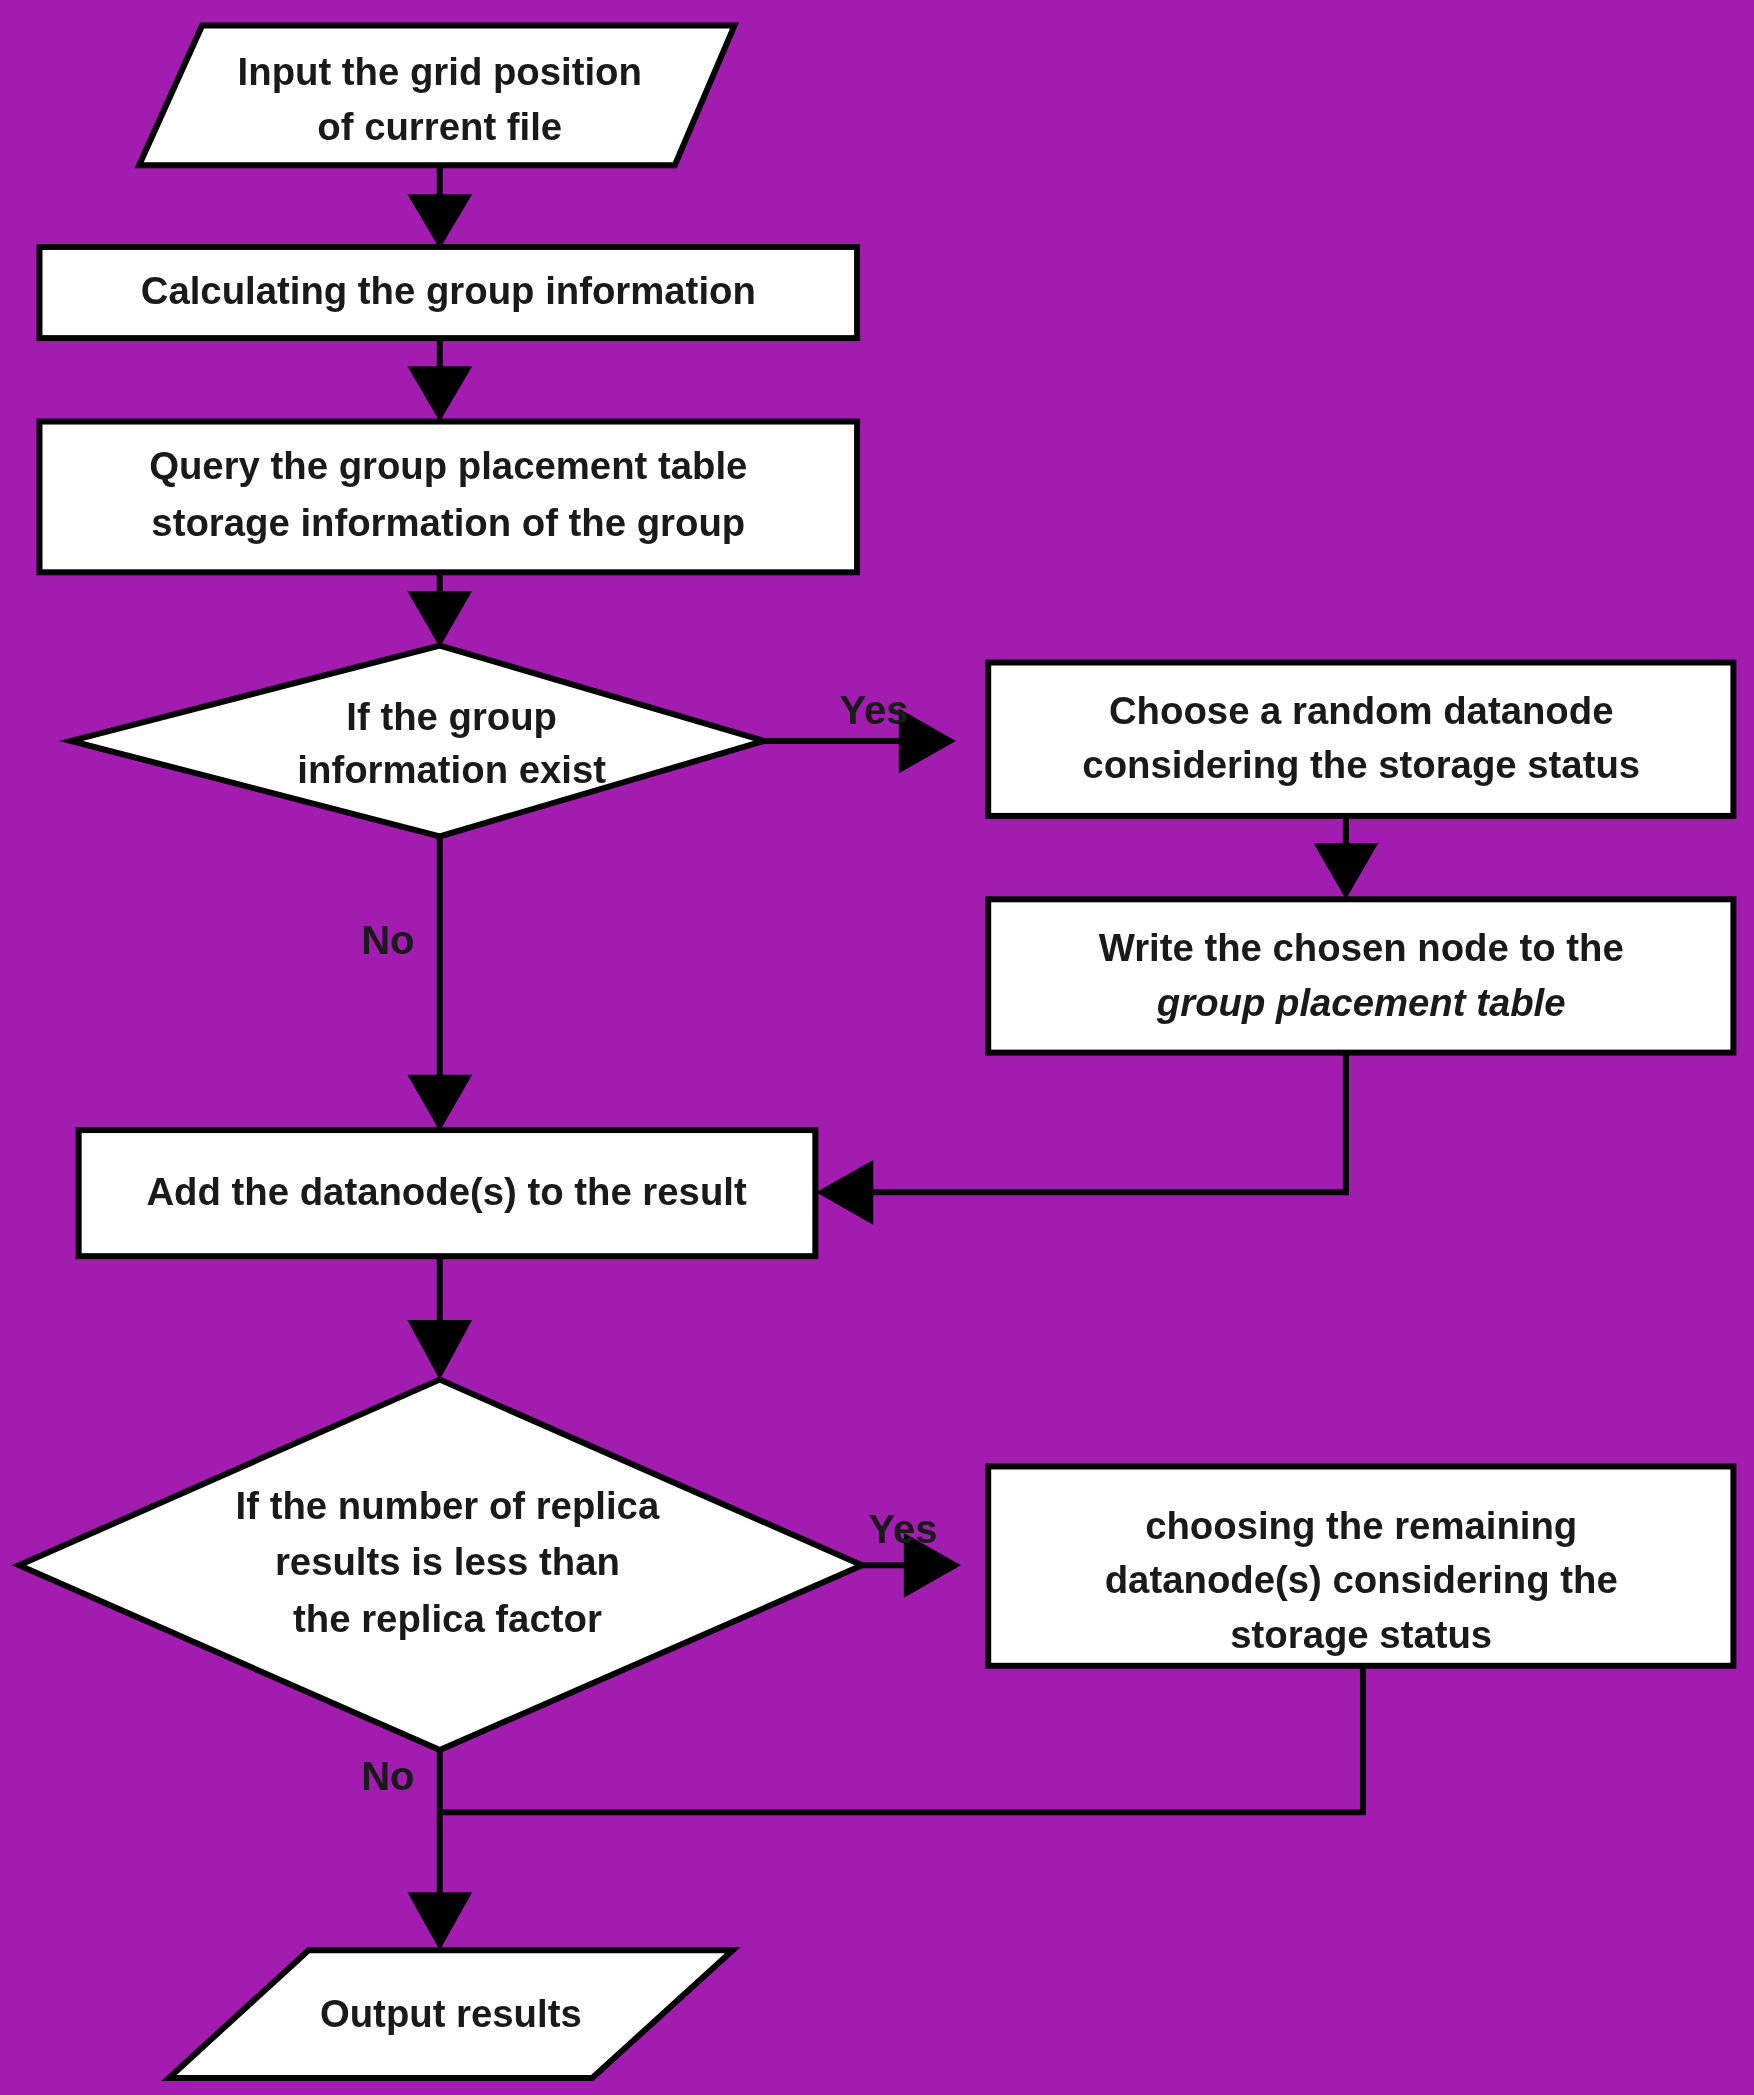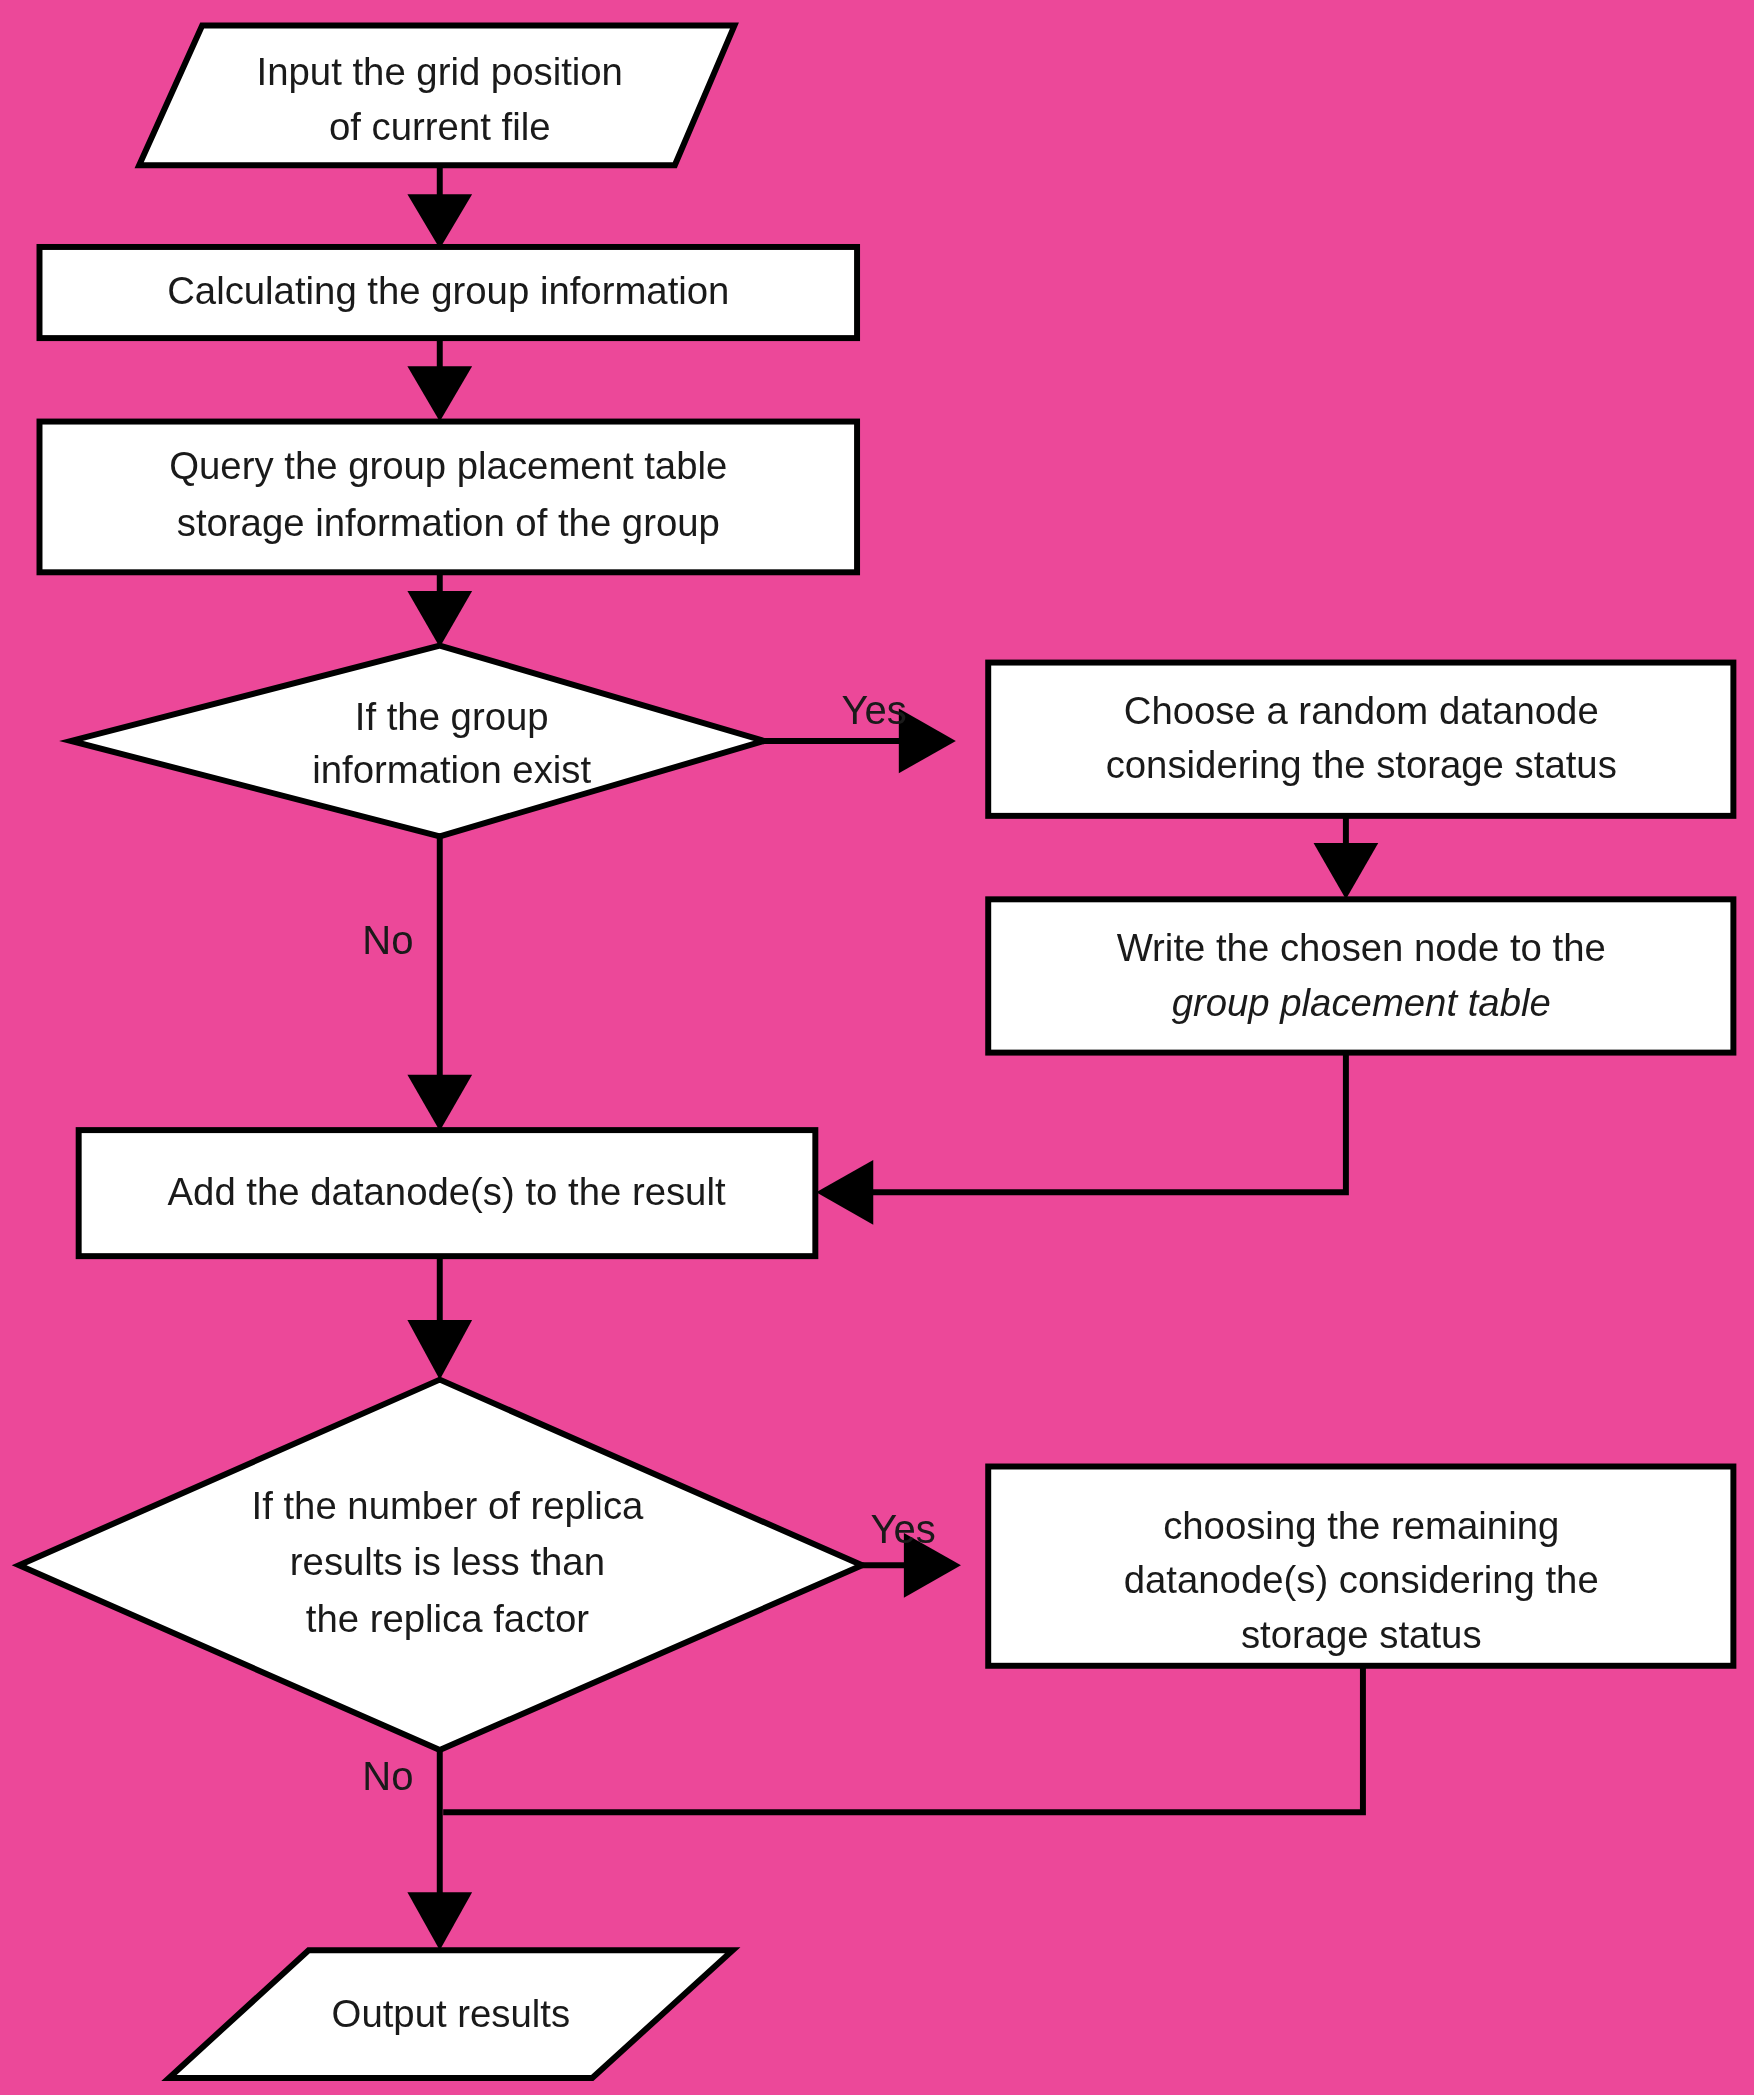--- a/index.html
+++ b/index.html
@@ -7,22 +7,23 @@
     padding: 0;
     background: #ffffff;
   }
   body {
     font-family: "Liberation Sans", sans-serif;
   }
   #flowchart-root {
     position: relative;
     width: 1755px;
     height: 2095px;
-    background: #ec4899;
+    background: #a21caf;
     overflow: hidden;
+    font-weight: bold;
   }
   svg#flow-svg {
     display: block;
     width: 1755px;
     height: 2095px;
   }
   .node-shape {
     fill: #ffffff;
     stroke: #000000;
     stroke-width: 7;

